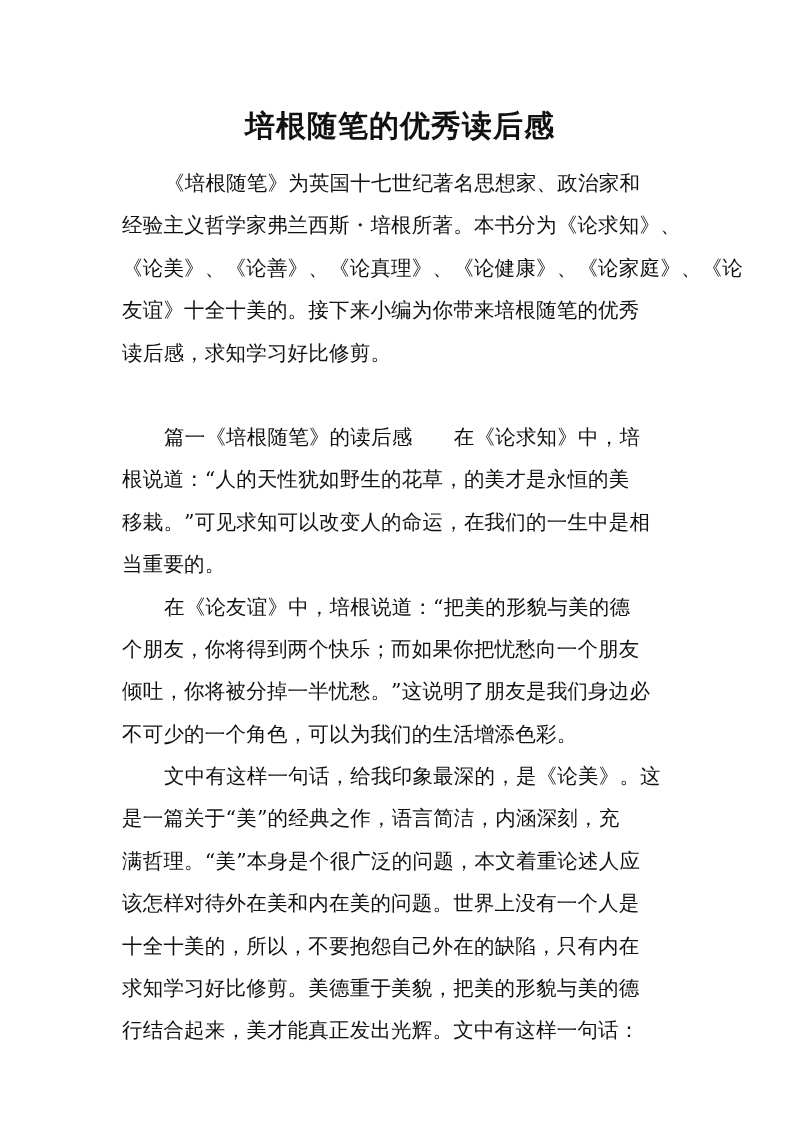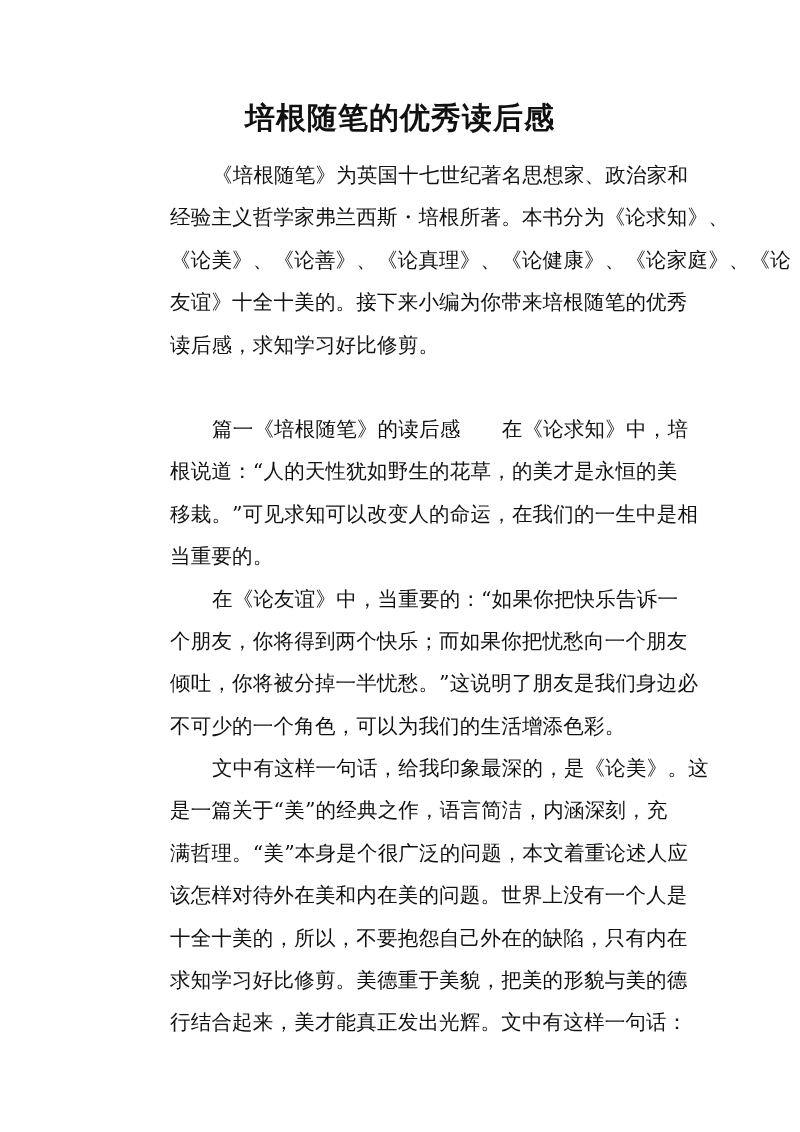--- a/index.html
+++ b/index.html
@@ -11,21 +11,21 @@
       width: 800px;
       height: 1132px;
       position: relative;
       overflow: hidden;
       font-family: "DejaVu Serif", "Liberation Serif", serif;
       color: #111111;
     }
     .page {
       position: absolute;
       left: 0;
-      top: 0;
+      top: 8px;
       width: 800px;
       height: 860px;
       background: #ffffff;
     }
     .title {
       position: absolute;
       top: 98px;
       left: 0;
       width: 800px;
       text-align: center;
@@ -34,21 +34,20 @@
       font-size: 30px;
       line-height: 40px;
       letter-spacing: 1px;
       color: #111111;
     }
     .body {
       position: absolute;
       left: 122px;
       top: 154px;
       width: 560px;
-      margin-left: 48px;
     }
     .line {
       height: 42.4px;
       line-height: 42.4px;
       font-size: 20.5px;
       white-space: nowrap;
       letter-spacing: 0.2px;
     }
     .indent {
       padding-left: 42px;
@@ -76,21 +75,21 @@
     <div class="gap"></div>
 
     <div>
       <div class="line indent">篇一《培根随笔》的读后感　　在《论求知》中，培</div>
       <div class="line">根说道：“人的天性犹如野生的花草，的美才是永恒的美</div>
       <div class="line">移栽。”可见求知可以改变人的命运，在我们的一生中是相</div>
       <div class="line">当重要的。</div>
     </div>
 
     <div>
-      <div class="line indent">在《论友谊》中，当重要的：“如果你把快乐告诉一</div>
+      <div class="line indent">在《论友谊》中，培根说道：“把美的形貌与美的德</div>
       <div class="line">个朋友，你将得到两个快乐；而如果你把忧愁向一个朋友</div>
       <div class="line">倾吐，你将被分掉一半忧愁。”这说明了朋友是我们身边必</div>
       <div class="line">不可少的一个角色，可以为我们的生活增添色彩。</div>
     </div>
 
     <div>
       <div class="line indent">文中有这样一句话，给我印象最深的，是《论美》。这</div>
       <div class="line">是一篇关于“美”的经典之作，语言简洁，内涵深刻，充</div>
       <div class="line">满哲理。“美”本身是个很广泛的问题，本文着重论述人应</div>
       <div class="line">该怎样对待外在美和内在美的问题。世界上没有一个人是</div>

